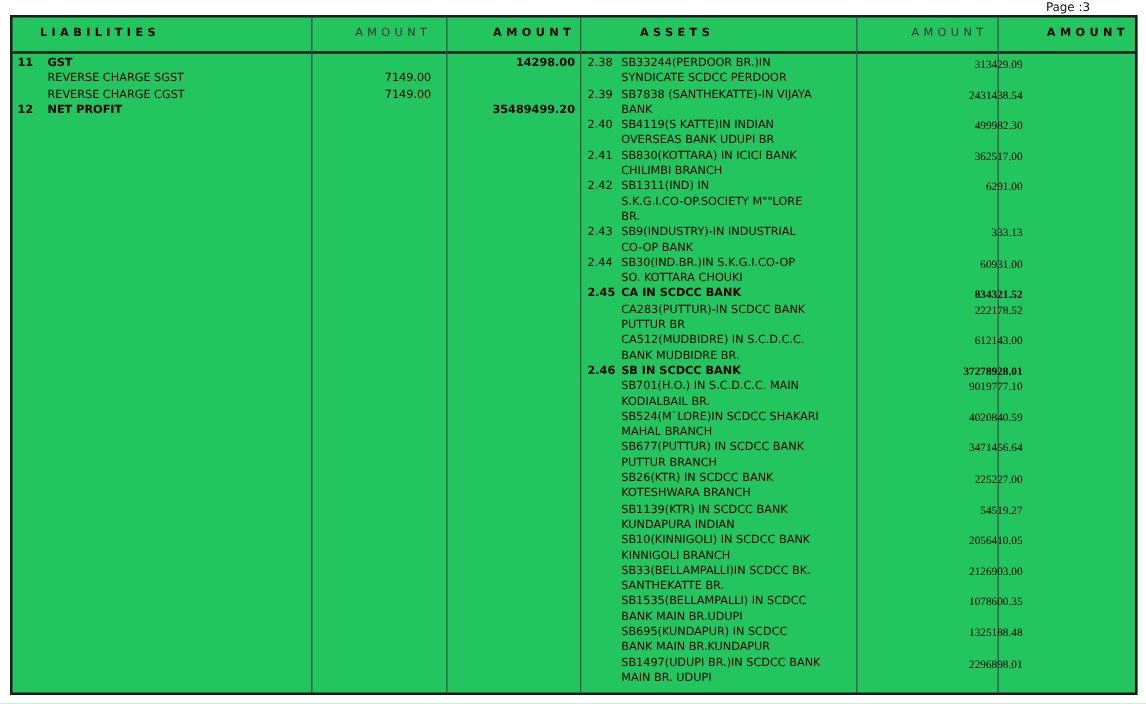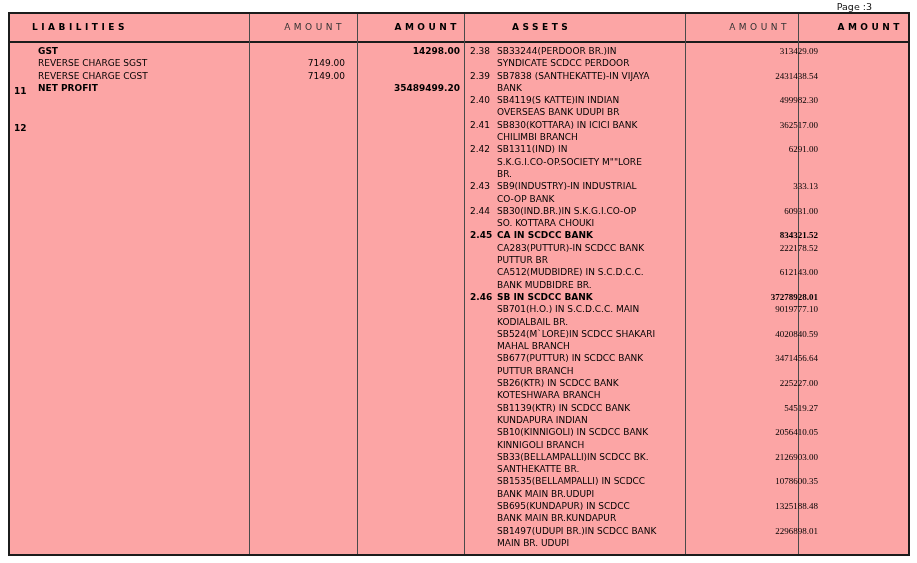--- a/index.html
+++ b/index.html
@@ -6,21 +6,21 @@
   body{
     width:917px;height:563px;position:relative;background:#ffffff;
     font-family:"DejaVu Sans","Liberation Sans",sans-serif;
     color:#000;overflow:hidden;
   }
   .page-label{
     position:absolute;top:1px;right:45px;font-size:9.5px;color:#111;
   }
   .sheet{
     position:absolute;left:8px;top:12px;width:902px;height:544px;
-    border:2px solid #1c1c1c;box-sizing:border-box;background:#fca5a5;
+    border:2px solid #1c1c1c;box-sizing:border-box;background:#22c55e;
   }
   .vline{position:absolute;top:0;bottom:0;width:1px;background:#4a4a4a;}
   .hline{position:absolute;left:0;right:0;top:27px;height:2px;background:#1c1c1c;}
   .head{
     position:absolute;left:0;top:0;right:0;height:27px;display:flex;
     align-items:stretch;font-size:9px;
   }
   .head .cell{line-height:27px;letter-spacing:3.5px;white-space:nowrap;box-sizing:border-box;}
   .hc1{width:239px;text-align:left;padding-left:22px;font-weight:bold;}
   .hc2{width:108px;text-align:right;padding-right:12px;color:#333;}
@@ -29,21 +29,21 @@
   .hc5{width:113px;text-align:right;padding-right:8px;color:#333;}
   .hc6{width:110px;text-align:right;padding-right:5px;font-weight:bold;}
   .panel{position:absolute;top:29px;bottom:0;padding-top:3px;font-size:9px;}
   .panel-left{left:0;width:454px;}
   .panel-right{left:454px;width:472px;}
   .ln{position:relative;height:12.3px;white-space:nowrap;}
   .ln.b{font-weight:bold;}
   .ln .no{position:absolute;}
   .ln .desc{position:absolute;}
   .ln .ain,.ln .aout{position:absolute;text-align:right;}
-  .panel-left .no{left:4px;margin-top:40px;}
+  .panel-left .no{left:4px;}
   .panel-left .desc{left:28px;}
   .panel-left .ain{right:119px;}
   .panel-left .aout{right:4px;}
   .panel-right .no{left:6px;}
   .panel-right .desc{left:33px;}
   .panel-right .ain{right:118px;font-family:Liberation Serif, serif;}
 </style>
 </head>
 <body>
 

